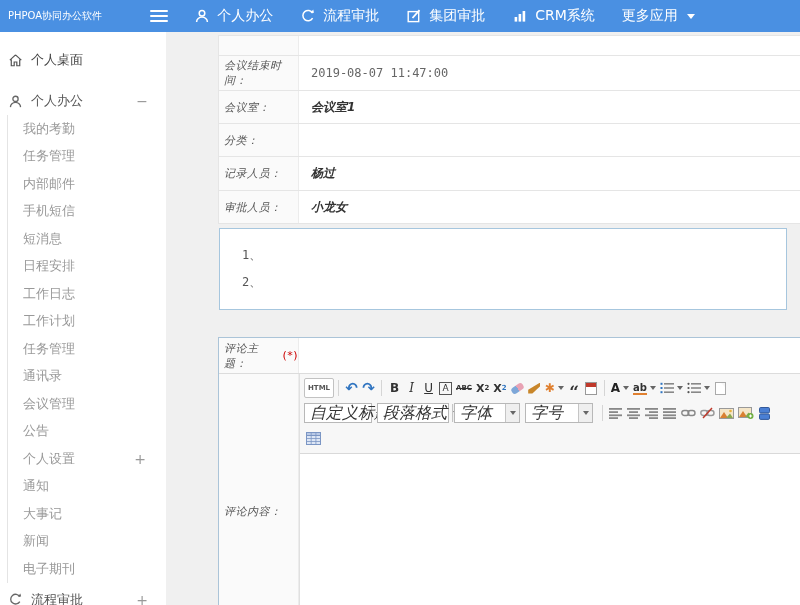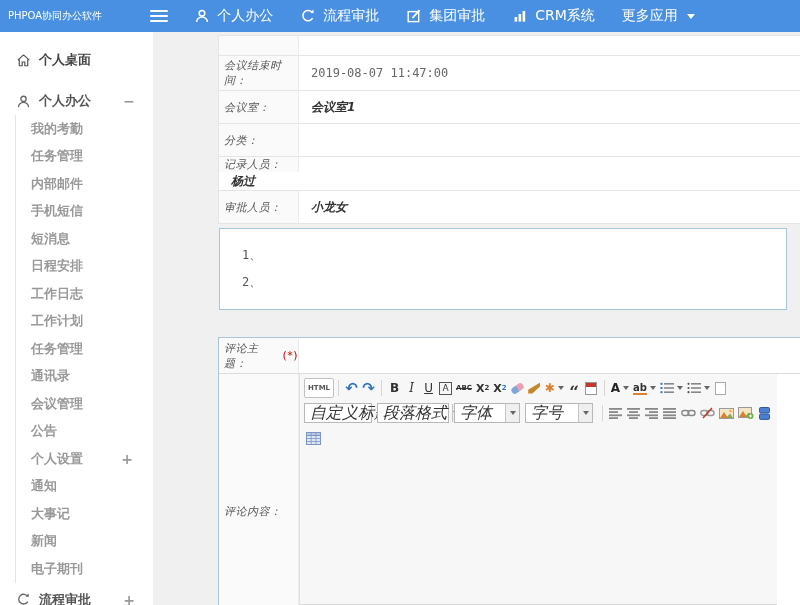--- a/index.html
+++ b/index.html
@@ -9,21 +9,21 @@
   
   .topbar { position:absolute; top:0; left:0; width:800px; height:32px; background:#4a90e2; display:flex; align-items:center; color:#fff; z-index:5; }
   .brand { margin-left:8px; font-size:10px; white-space:nowrap; }
   .hamburger { margin-left:48px; width:18px; height:13px; display:flex; flex-direction:column; justify-content:space-between; cursor:pointer; }
   .hamburger i { display:block; height:2.4px; background:#fff; border-radius:1px; }
   .topnav { display:flex; align-items:center; margin-left:26px; }
   .topnav-item { display:flex; align-items:center; gap:7px; font-size:14px; margin-right:27px; cursor:pointer; white-space:nowrap; }
   .caret-down { width:0; height:0; border-left:4.5px solid transparent; border-right:4.5px solid transparent; border-top:5px solid #fff; margin-left:2px; }
 
   
-  .sidebar { position:absolute; top:32px; left:8px; width:145px; bottom:0; background:#fff; overflow:hidden; z-index:4;font-weight:bold; }
+  .sidebar { position:absolute; top:32px; left:0; width:166px; bottom:0; background:#fff; overflow:hidden; z-index:4; }
   .side-item { height:28px; display:flex; align-items:center; gap:8px; padding:0 18px 0 8px; color:#555; font-size:13px; cursor:pointer; }
   .side-item.first { margin-top:14px; margin-bottom:13px; color:#444; }
   .side-item .grow { flex:1; }
   .expander { color:#999; font-size:14px; }
   .submenu { margin-left:7px; border-left:1px solid #e4e4e4; }
   .sub-item { height:27.5px; display:flex; align-items:center; padding:0 34px 0 15px; color:#999; font-size:13px; cursor:pointer; }
   .sub-item .grow { flex:1; }
 
   
   .content { position:absolute; top:32px; left:146px; right:0; bottom:0; background:#f0f0f0; border-left:1px solid #d8d8d8; overflow:hidden; }
@@ -43,21 +43,21 @@
   .c-row1 { display:flex; height:36px; border-bottom:1px solid #dcdcdc; }
   .c-row2 { display:flex; flex:1; }
   .c-label { width:80px; background:#fafafa; border-right:1px solid #ececec; font-size:11px; font-style:italic; color:#555; letter-spacing:0.5px; }
   .c-label.subject { display:flex; align-items:center; padding-left:5px; gap:2px; }
   .req { color:#cc0000; font-style:normal; font-size:11px; }
   .c-label.body { padding:130px 0 0 5px; }
   .c-value { flex:1; display:flex; align-items:center; padding-left:5px; }
   .subject-input { width:318px; height:22px; border:1px solid #b5b5b5; background:#fff; font-size:12px; font-weight:600; color:#222; padding:0 6px; line-height:20px; font-family:inherit; }
 
   
-  .editor { flex:1; display:flex; flex-direction:row; border-left:1px solid #e0e0e0; }
+  .editor { flex:1; display:flex; flex-direction:column; border-left:1px solid #e0e0e0; }
   .toolbar { background:#f7f7f7; border-bottom:1px solid #d9d9d9; padding:2px 4px 3px 4px; }
   .tb-row { display:flex; align-items:center; height:24px; }
   .tb-row + .tb-row { margin-top:1px; }
   .tb { height:20px; min-width:17px; display:inline-flex; align-items:center; justify-content:center; font-size:11px; color:#333; cursor:pointer; padding:0 2px; }
   .sep { width:1px; height:16px; background:#d5d5d5; margin:0 4px; }
   .btn-html { border:1px solid #c2c2c2; border-radius:2px; background:#fff; font-size:7px; color:#555; padding:0 3px; font-weight:700; }
   .arr { font-size:15px; color:#2f74c0; font-weight:700; }
   .bold-b { font-weight:700; font-size:12px; }
   .ital-i { font-style:italic; font-family:"DejaVu Serif","Liberation Serif",serif; font-size:12px; }
   .und-u { text-decoration:underline; font-size:12px; }
@@ -245,21 +245,21 @@
       <div class="tvalue mono">2019-08-07 11:47:00</div>
     </div>
     <div class="trow" style="height:33px;">
       <div class="tlabel">会议室：</div>
       <div class="tvalue">会议室1</div>
     </div>
     <div class="trow" style="height:33px;">
       <div class="tlabel">分类：</div>
       <div class="tvalue"></div>
     </div>
-    <div class="trow" style="height:34px;flex-direction:column;">
+    <div class="trow" style="height:34px;">
       <div class="tlabel">记录人员：</div>
       <div class="tvalue">杨过</div>
     </div>
     <div class="trow" style="height:33px;">
       <div class="tlabel">审批人员：</div>
       <div class="tvalue">小龙女</div>
     </div>
   </div>
 
   <div class="meeting-box">

